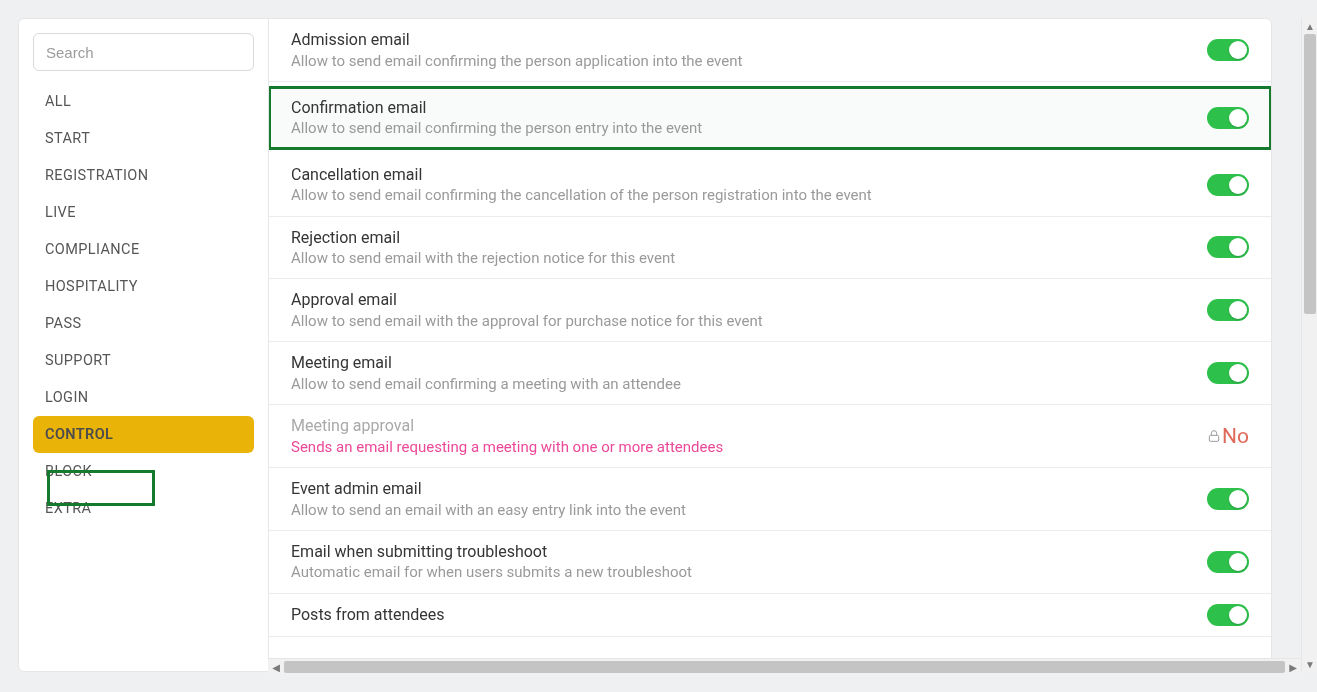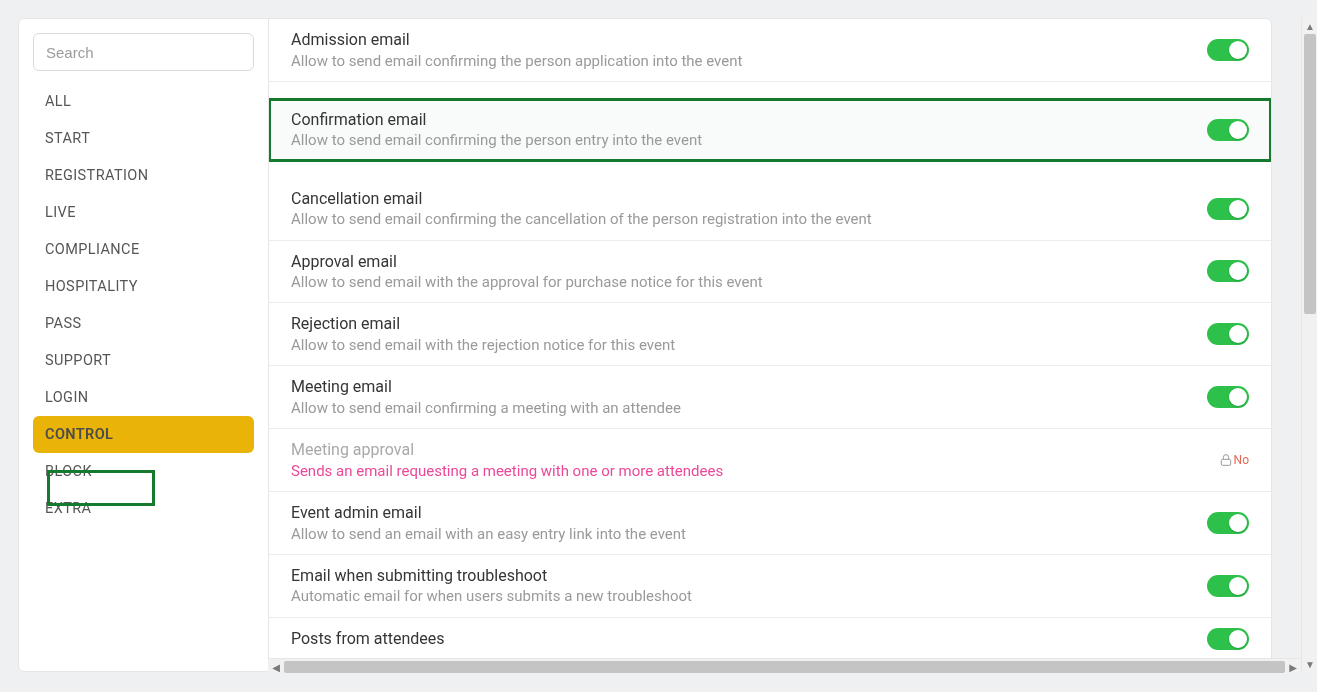--- a/index.html
+++ b/index.html
@@ -73,21 +73,21 @@
     overflow: hidden;
   }
   .setting-row {
     display: flex;
     padding: 10px 22px 10px 22px;
     border-bottom: 1px solid #edecec;
   }
   .setting-row.highlighted {
     border: 3px solid #157a2e;
     background: #f9fafa;
-    margin: 16px -1px;
+    margin: 4px -1px;
     padding: 8px 20px;
   }
   .setting-text { flex: 1; }
   .setting-title {
     font-size: 16px;
     color: #353535;
     font-weight: 400;
     line-height: 1.35;
   }
   .setting-desc {
@@ -110,21 +110,21 @@
   .toggle .knob {
     position: absolute;
     width: 18px; height: 18px;
     border-radius: 50%;
     background: #fff;
     top: 2px; right: 2px;
     box-shadow: 0 1px 2px rgba(0,0,0,0.2);
   }
   .lock-no {
     display:flex; align-items:center; gap:0;
-    color:#e06a5a; font-size:12px;
+    color:#e06a5a; font-size:21px;
   }
   .lock-no svg { width:16px; height:16px; stroke:#9a9a9a; stroke-width:1.5; fill:none;}
   
   .v-scrollbar {
     position: absolute;
     right: 0px;
     top: 18px;
     width: 16px;
     height: 654px;
     background: #f1f1f1;
@@ -220,33 +220,33 @@
             <div class="setting-desc">Allow to send email confirming the cancellation of the person registration into the event</div>
           </div>
           <div class="setting-ctrl">
             <div class="toggle">
               <div class="knob"></div>
             </div>
           </div>
         </div>
         <div class="setting-row">
           <div class="setting-text">
+            <div class="setting-title">Rejection email</div>
+            <div class="setting-desc">Allow to send email with the rejection notice for this event</div>
+          </div>
+          <div class="setting-ctrl">
+            <div class="toggle">
+              <div class="knob"></div>
+            </div>
+          </div>
+        </div>
+        <div class="setting-row">
+          <div class="setting-text">
             <div class="setting-title">Approval email</div>
             <div class="setting-desc">Allow to send email with the approval for purchase notice for this event</div>
-          </div>
-          <div class="setting-ctrl">
-            <div class="toggle">
-              <div class="knob"></div>
-            </div>
-          </div>
-        </div>
-        <div class="setting-row">
-          <div class="setting-text">
-            <div class="setting-title">Rejection email</div>
-            <div class="setting-desc">Allow to send email with the rejection notice for this event</div>
           </div>
           <div class="setting-ctrl">
             <div class="toggle">
               <div class="knob"></div>
             </div>
           </div>
         </div>
         <div class="setting-row">
           <div class="setting-text">
             <div class="setting-title">Meeting email</div>

